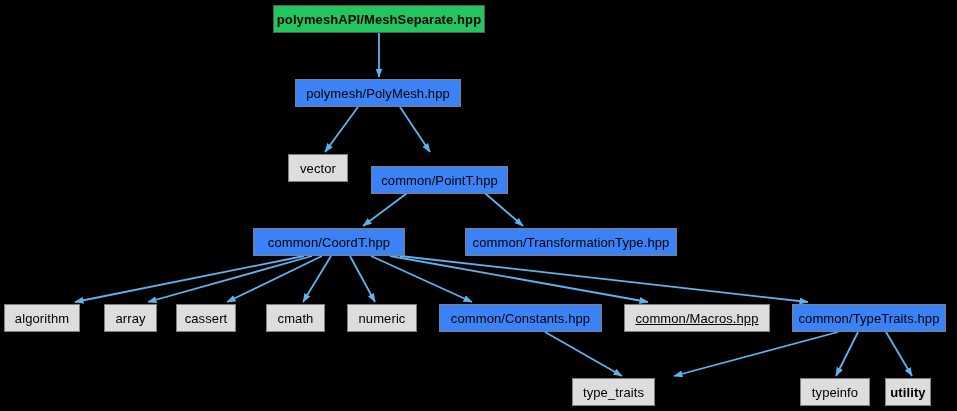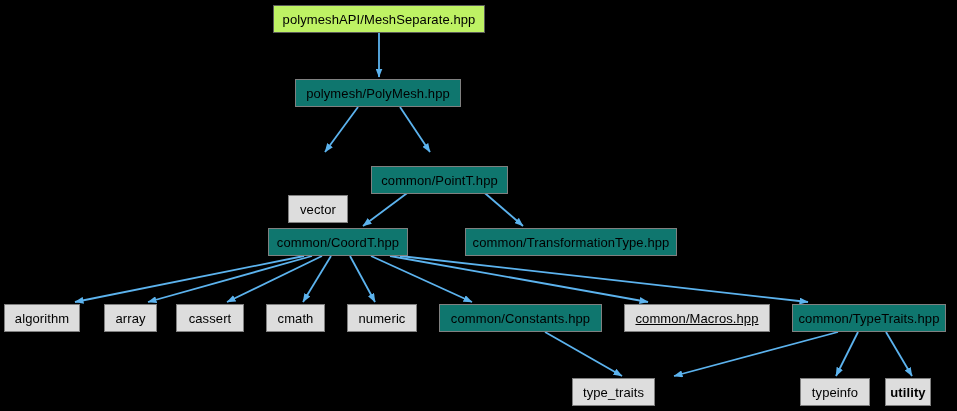--- a/index.html
+++ b/index.html
@@ -25,33 +25,34 @@
     pointer-events: none;
   }
   .node {
     position: absolute;
     box-sizing: border-box;
     display: flex;
     align-items: center;
     justify-content: center;
     height: 28px;
     border: 1px solid #808080;
-    background: #0f766e;
+    background: #3b82f6;
     color: #000000;
     font-size: 13px;
     line-height: 1;
     white-space: nowrap;
     letter-spacing: 0.1px;
   }
   .node.sys {
     background: #dddddd;
   }
   .node.root {
-    background: #bef264;
+    background: #22c55e;
     border-color: #5a5a5a;
+    font-weight: bold;
   }
   .node-label {
     display: block;
     padding: 0 6px;
   }
 </style>
 </head>
 <body>
 
 <div id="graph-canvas">
@@ -83,39 +84,39 @@
       </g>
   </svg>
 
   <div id="node-group">
       <div class="node root" style="left: 273px; top: 5px; width: 212px;">
         <span class="node-label">polymeshAPI/MeshSeparate.hpp</span>
       </div>
       <div class="node" style="left: 295px; top: 79px; width: 166px;">
         <span class="node-label">polymesh/PolyMesh.hpp</span>
       </div>
-      <div class="node sys" style="left: 288px; top: 154px; width: 60px; margin-top: 41px;">
+      <div class="node sys" style="left: 288px; top: 154px; width: 60px;">
         <span class="node-label">vector</span>
       </div>
       <div class="node" style="left: 371px; top: 154px; width: 137px; margin-top: 12px;">
         <span class="node-label">common/PointT.hpp</span>
       </div>
-      <div class="node" style="left: 268px; top: 228px; width: 140px;">
+      <div class="node" style="left: 253px; top: 228px; width: 152px;">
         <span class="node-label">common/CoordT.hpp</span>
       </div>
       <div class="node" style="left: 434px; top: 228px; width: 212px; margin-left: 31px;">
         <span class="node-label">common/TransformationType.hpp</span>
       </div>
       <div class="node sys" style="left: 4px; top: 304px; width: 76px;">
         <span class="node-label">algorithm</span>
       </div>
       <div class="node sys" style="left: 104px; top: 304px; width: 53px;">
         <span class="node-label">array</span>
       </div>
-      <div class="node sys" style="left: 176px; top: 304px; width: 68px;">
+      <div class="node sys" style="left: 176px; top: 304px; width: 60px;">
         <span class="node-label">cassert</span>
       </div>
       <div class="node sys" style="left: 266px; top: 304px; width: 59px;">
         <span class="node-label">cmath</span>
       </div>
       <div class="node sys" style="left: 347px; top: 304px; width: 70px;">
         <span class="node-label">numeric</span>
       </div>
       <div class="node" style="left: 439px; top: 304px; width: 163px; text-align: right;">
         <span class="node-label">common/Constants.hpp</span>

